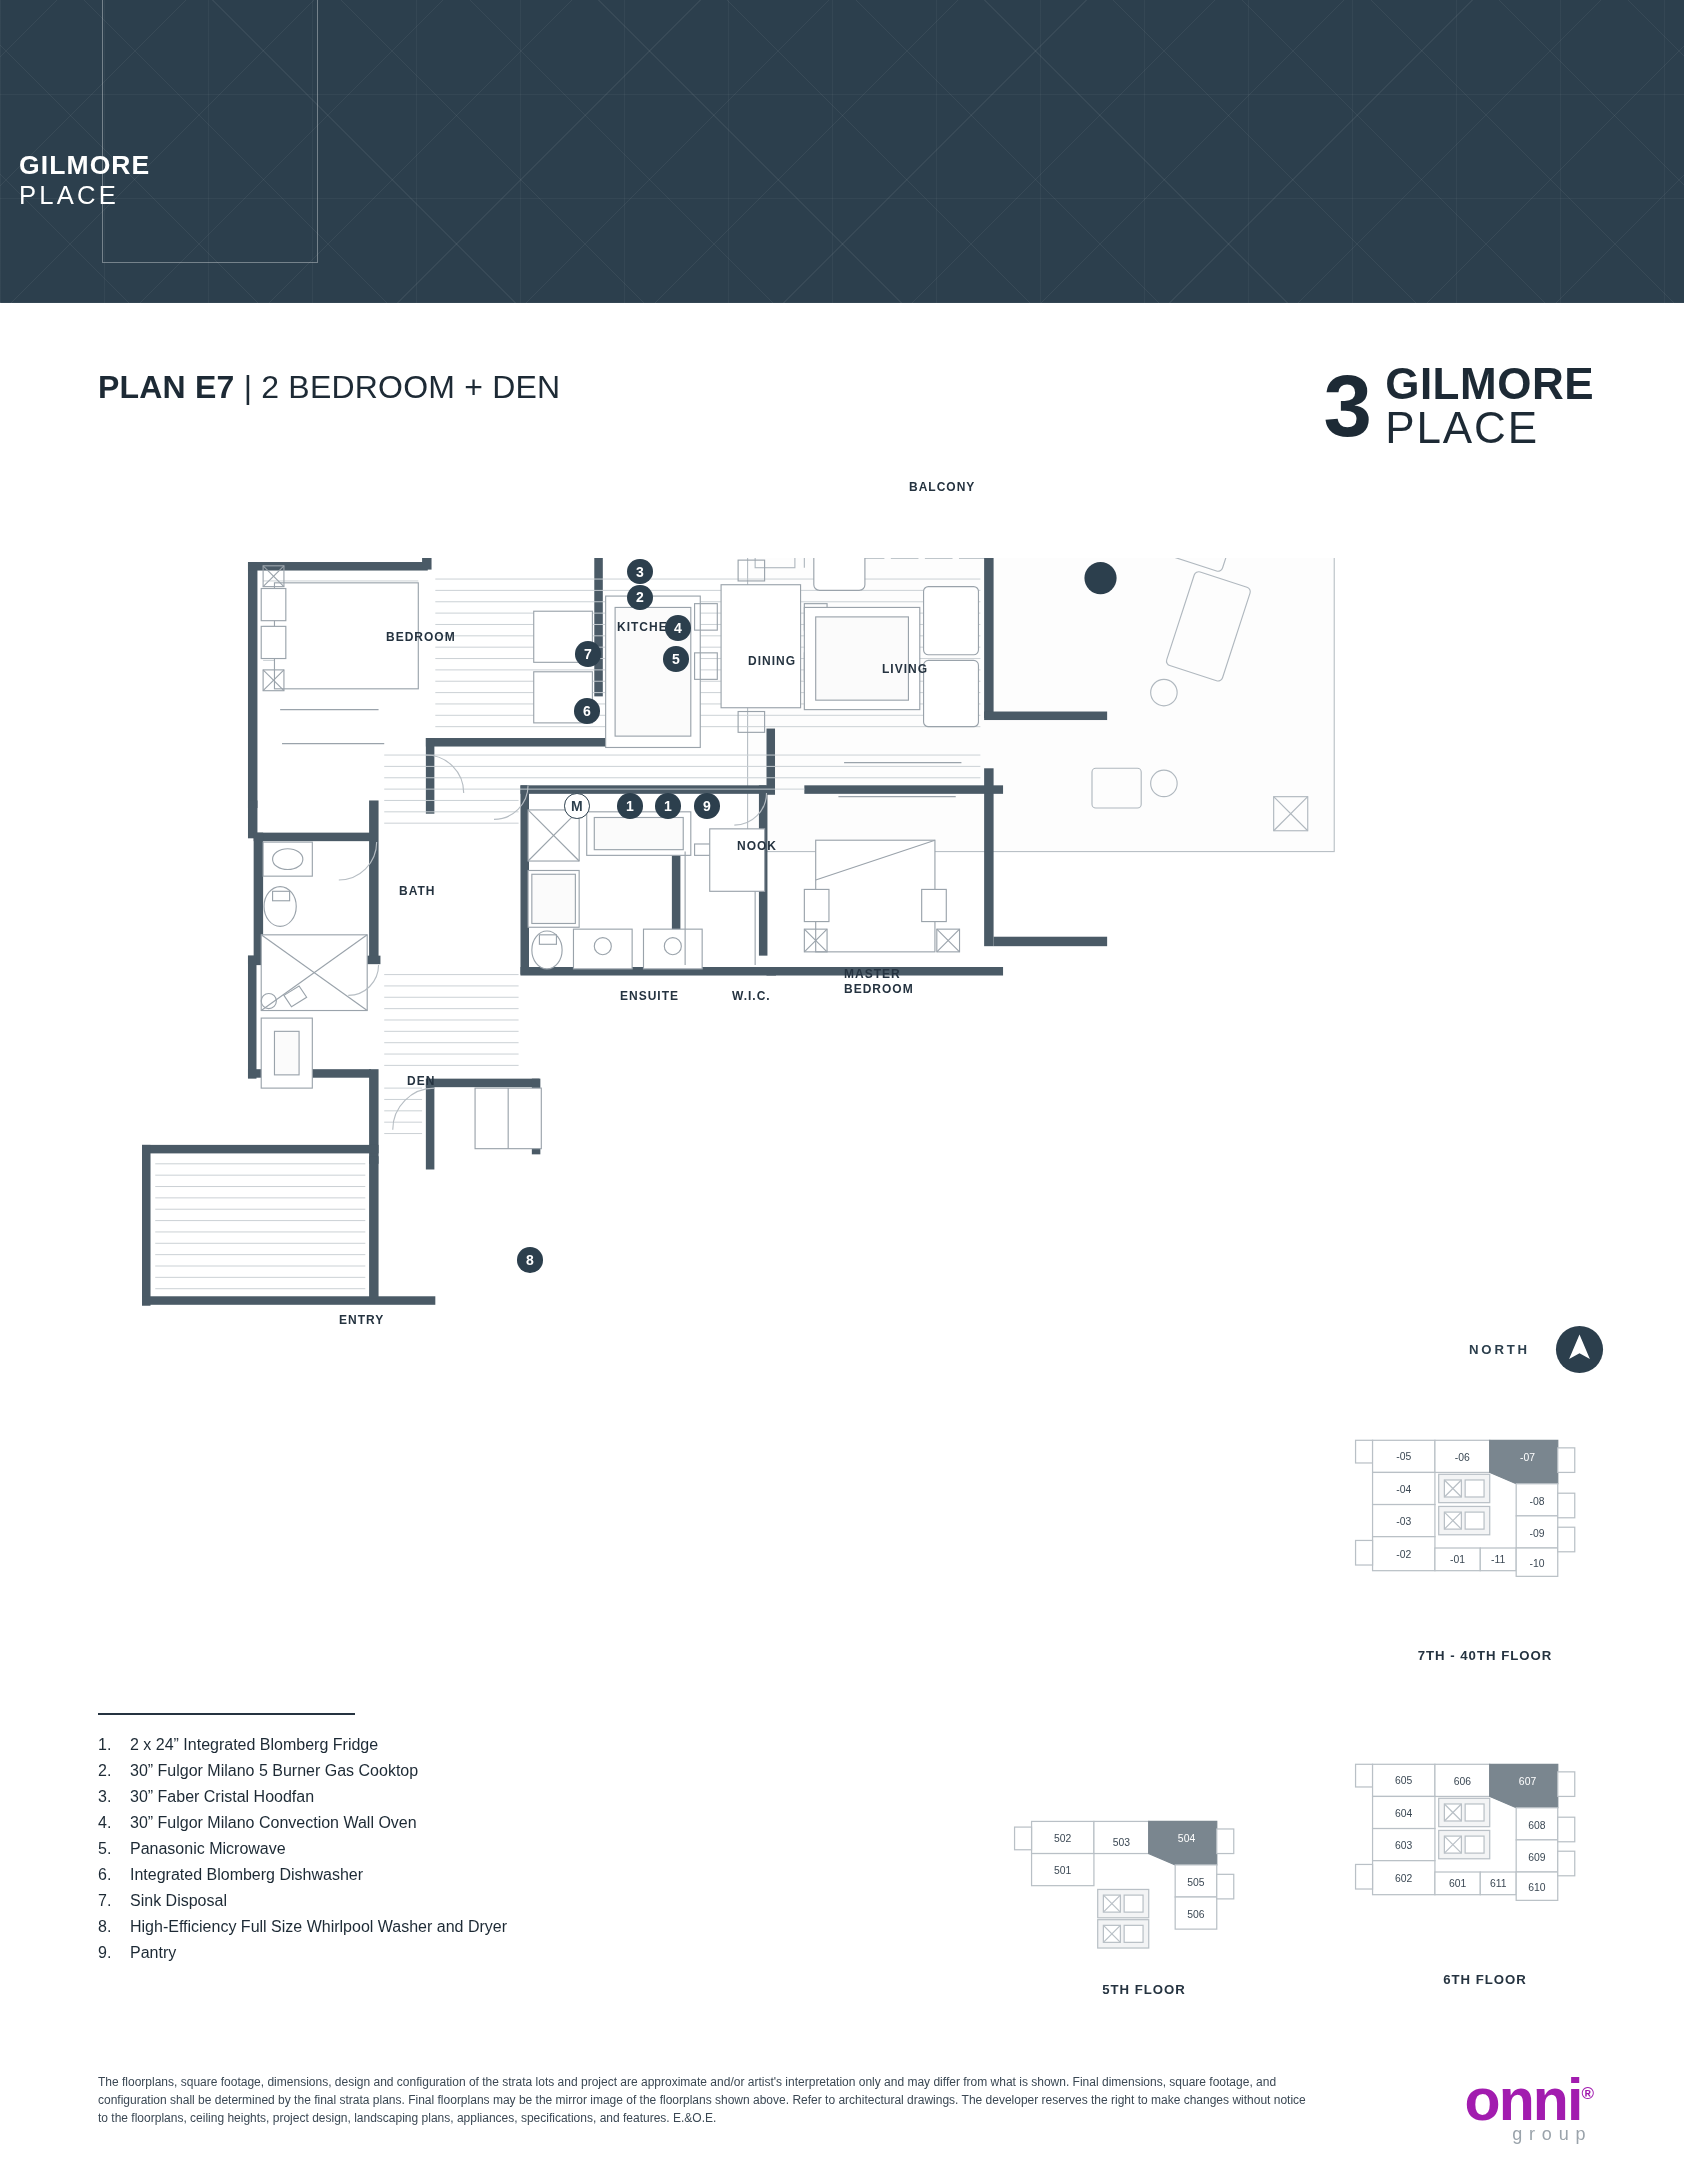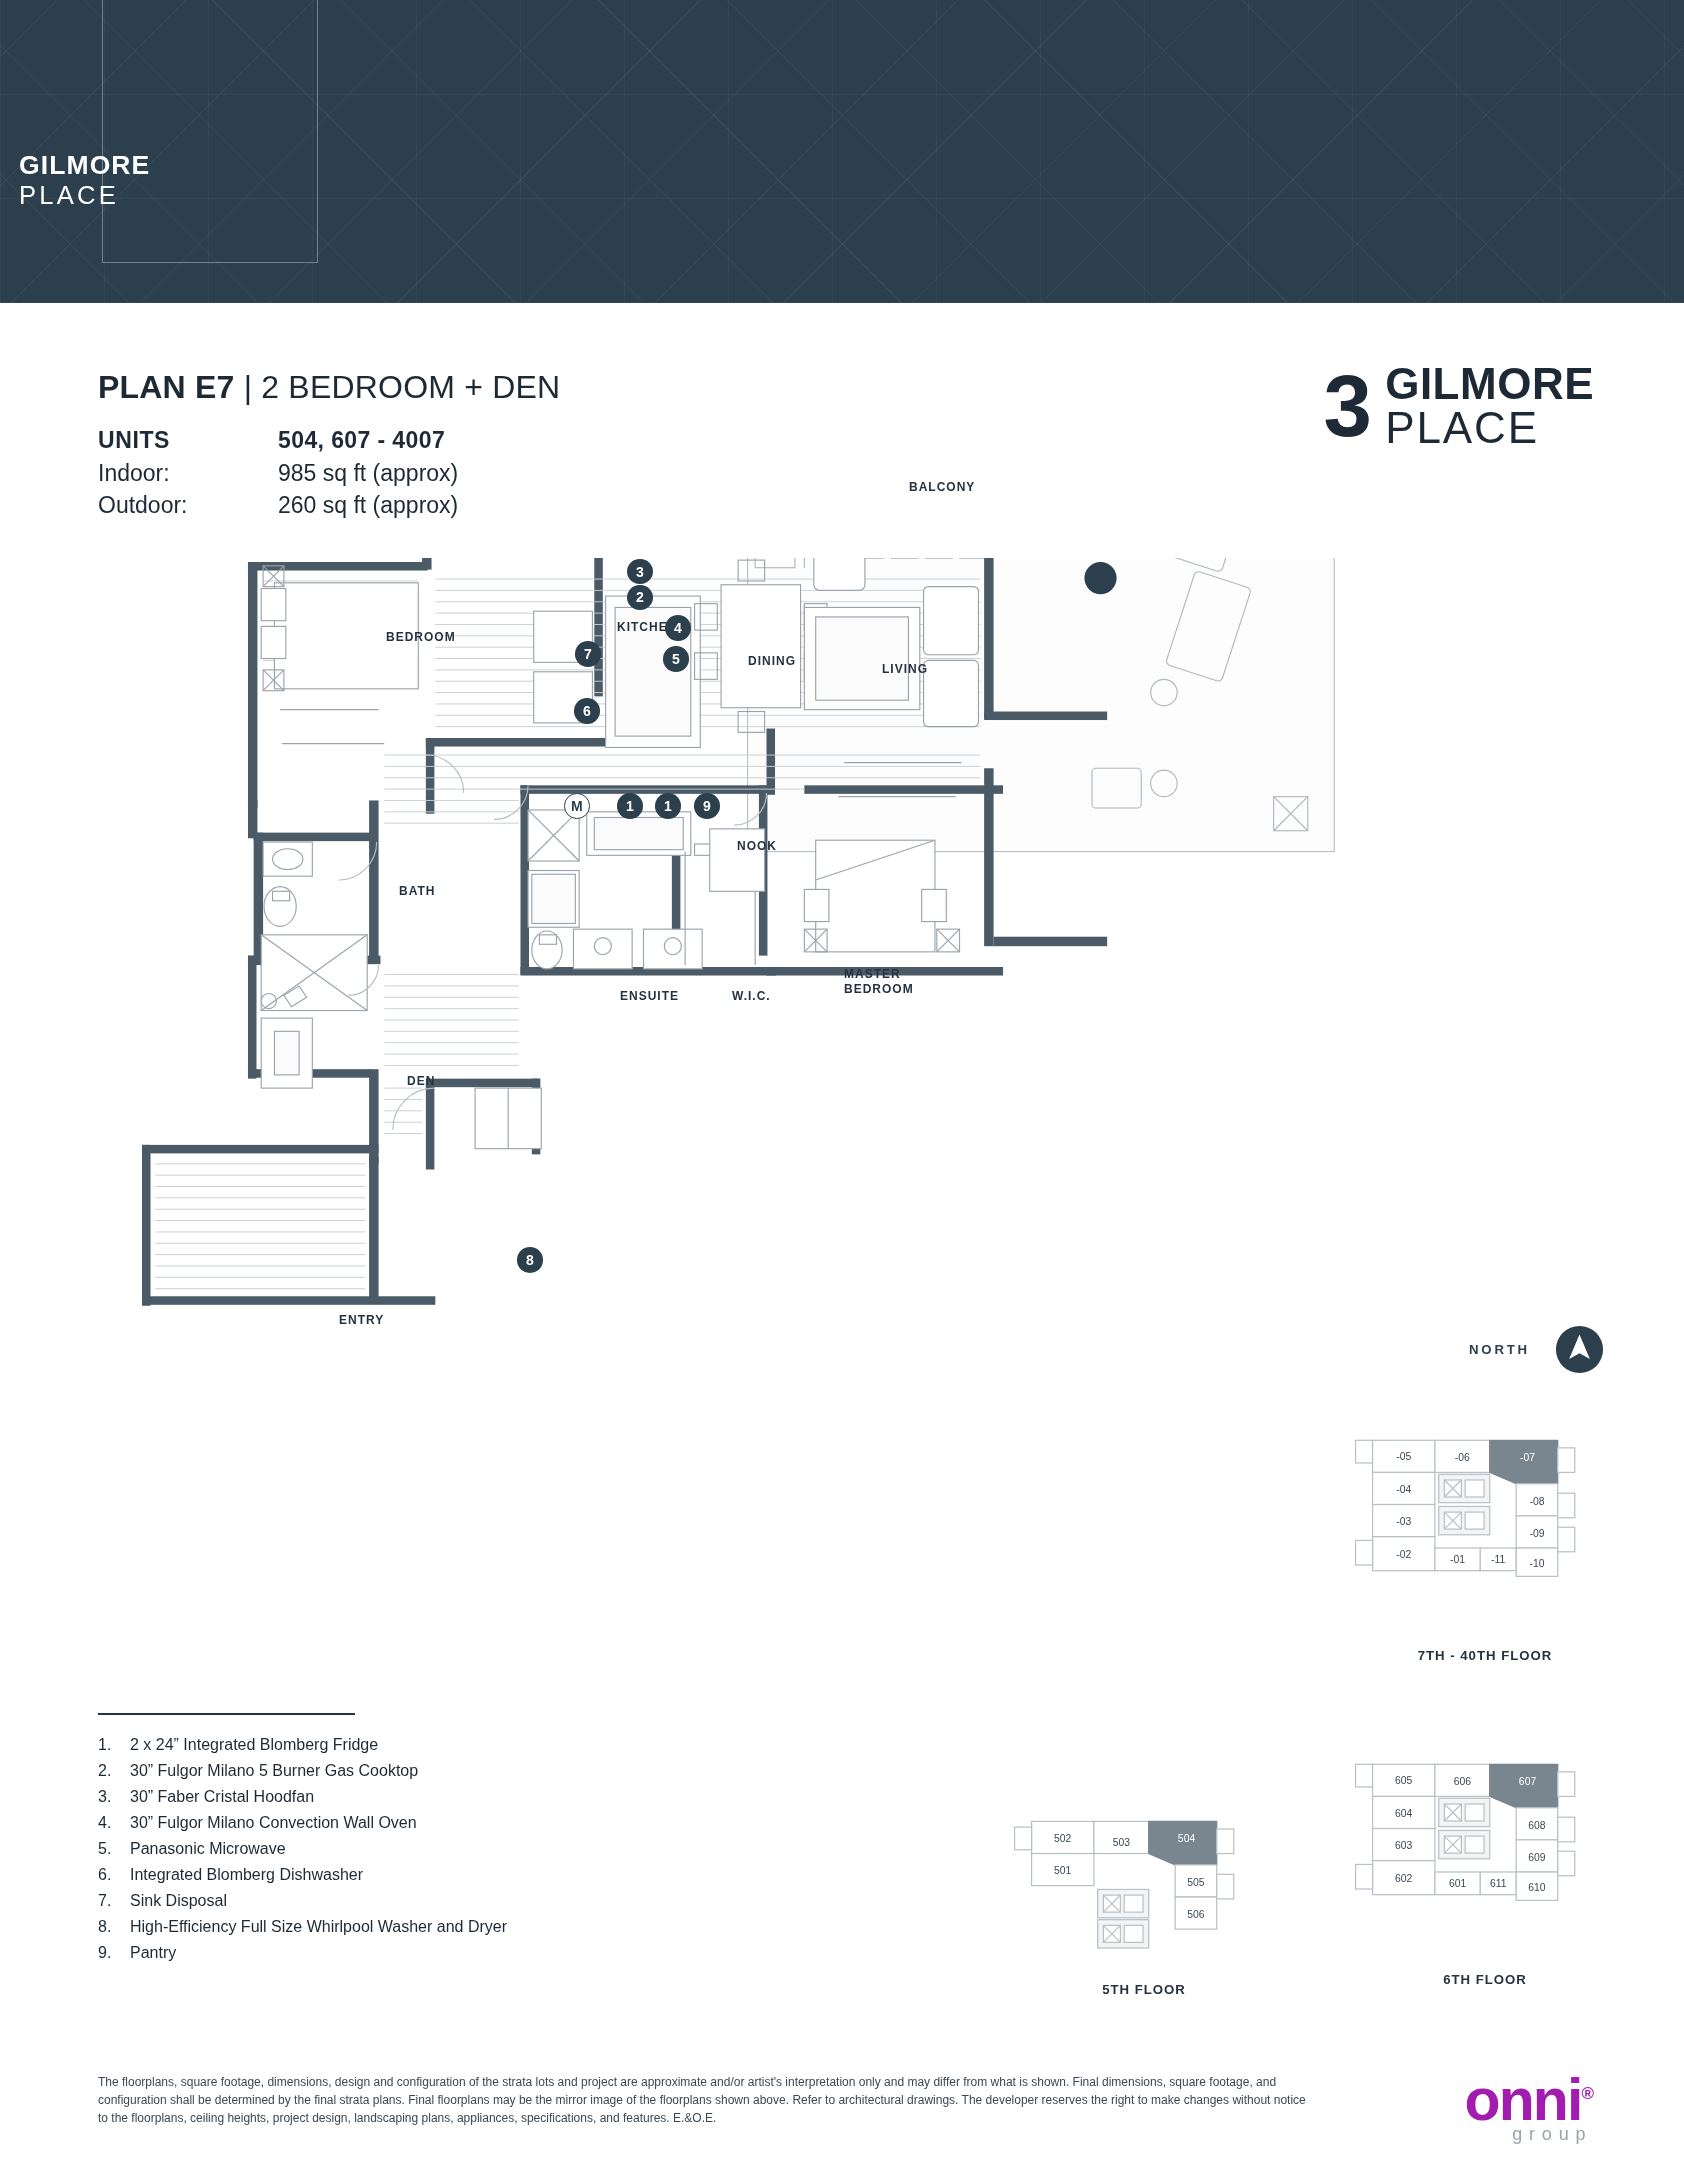--- a/index.html
+++ b/index.html
@@ -141,34 +141,20 @@
   <div class="logo-box"></div>
   <div class="logo-text">
     <div class="l1">GILMORE</div>
     <div class="l2">PLACE</div>
   </div>
 </div>
 
 <div class="title-wrap">
   <div class="plan-title">
     <span class="bold">PLAN E7</span><span class="thin"> | </span><span class="thin">2 BEDROOM + DEN</span>
-  </div>
-  <div class="units-block">
-    <div class="units-row">
-      <div class="lab strong">UNITS</div>
-      <div class="val strong">504, 607 - 4007</div>
-    </div>
-    <div class="units-row">
-      <div class="lab">Indoor:</div>
-      <div class="val">985 sq ft (approx)</div>
-    </div>
-    <div class="units-row">
-      <div class="lab">Outdoor:</div>
-      <div class="val">260 sq ft (approx)</div>
-    </div>
   </div>
 </div>
 
 <div class="brand-right">
   <div class="num">3</div>
   <div class="stack">
     <div class="b1">GILMORE</div>
     <div class="b2">PLACE</div>
   </div>
 </div>

